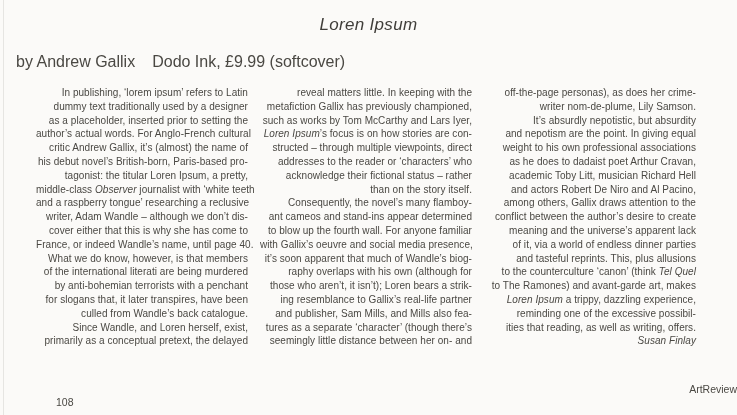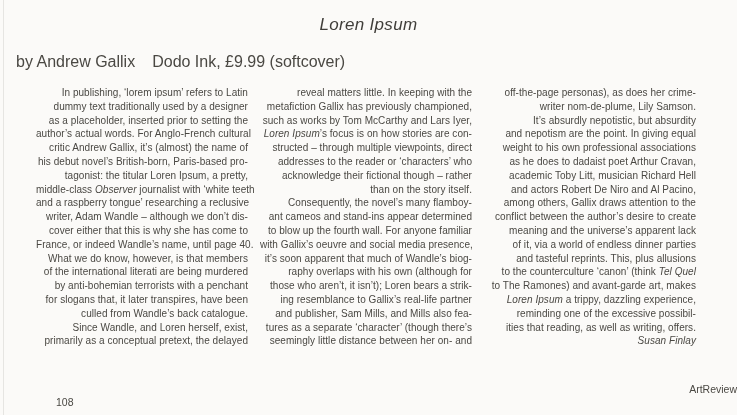--- a/index.html
+++ b/index.html
@@ -99,21 +99,21 @@
         <div class="line indent"><span>Since Wandle, and Loren herself, exist,</span></div>
         <div class="line"><span>primarily as a conceptual pretext, the delayed</span></div>
       </div>
       <div class="col">
         <div class="line"><span>reveal matters little. In keeping with the</span></div>
         <div class="line"><span>metafiction Gallix has previously championed,</span></div>
         <div class="line"><span>such as works by Tom McCarthy and Lars Iyer,</span></div>
         <div class="line"><i>Loren Ipsum</i><span>’s focus is on how stories are con-</span></div>
         <div class="line"><span>structed – through multiple viewpoints, direct</span></div>
         <div class="line"><span>addresses to the reader or ‘characters’ who</span></div>
-        <div class="line"><span>acknowledge their fictional though – rather</span></div>
+        <div class="line"><span>acknowledge their fictional status – rather</span></div>
         <div class="line"><span>than on the story itself.</span></div>
         <div class="line indent"><span>Consequently, the novel’s many flamboy-</span></div>
         <div class="line"><span>ant cameos and stand-ins appear determined</span></div>
         <div class="line"><span>to blow up the fourth wall. For anyone familiar</span></div>
         <div class="line"><span>with Gallix’s oeuvre and social media presence,</span></div>
         <div class="line"><span>it’s soon apparent that much of Wandle’s biog-</span></div>
         <div class="line"><span>raphy overlaps with his own (although for</span></div>
         <div class="line"><span>those who aren’t, it isn’t); Loren bears a strik-</span></div>
         <div class="line"><span>ing resemblance to Gallix’s real-life partner</span></div>
         <div class="line"><span>and publisher, Sam Mills, and Mills also fea-</span></div>

